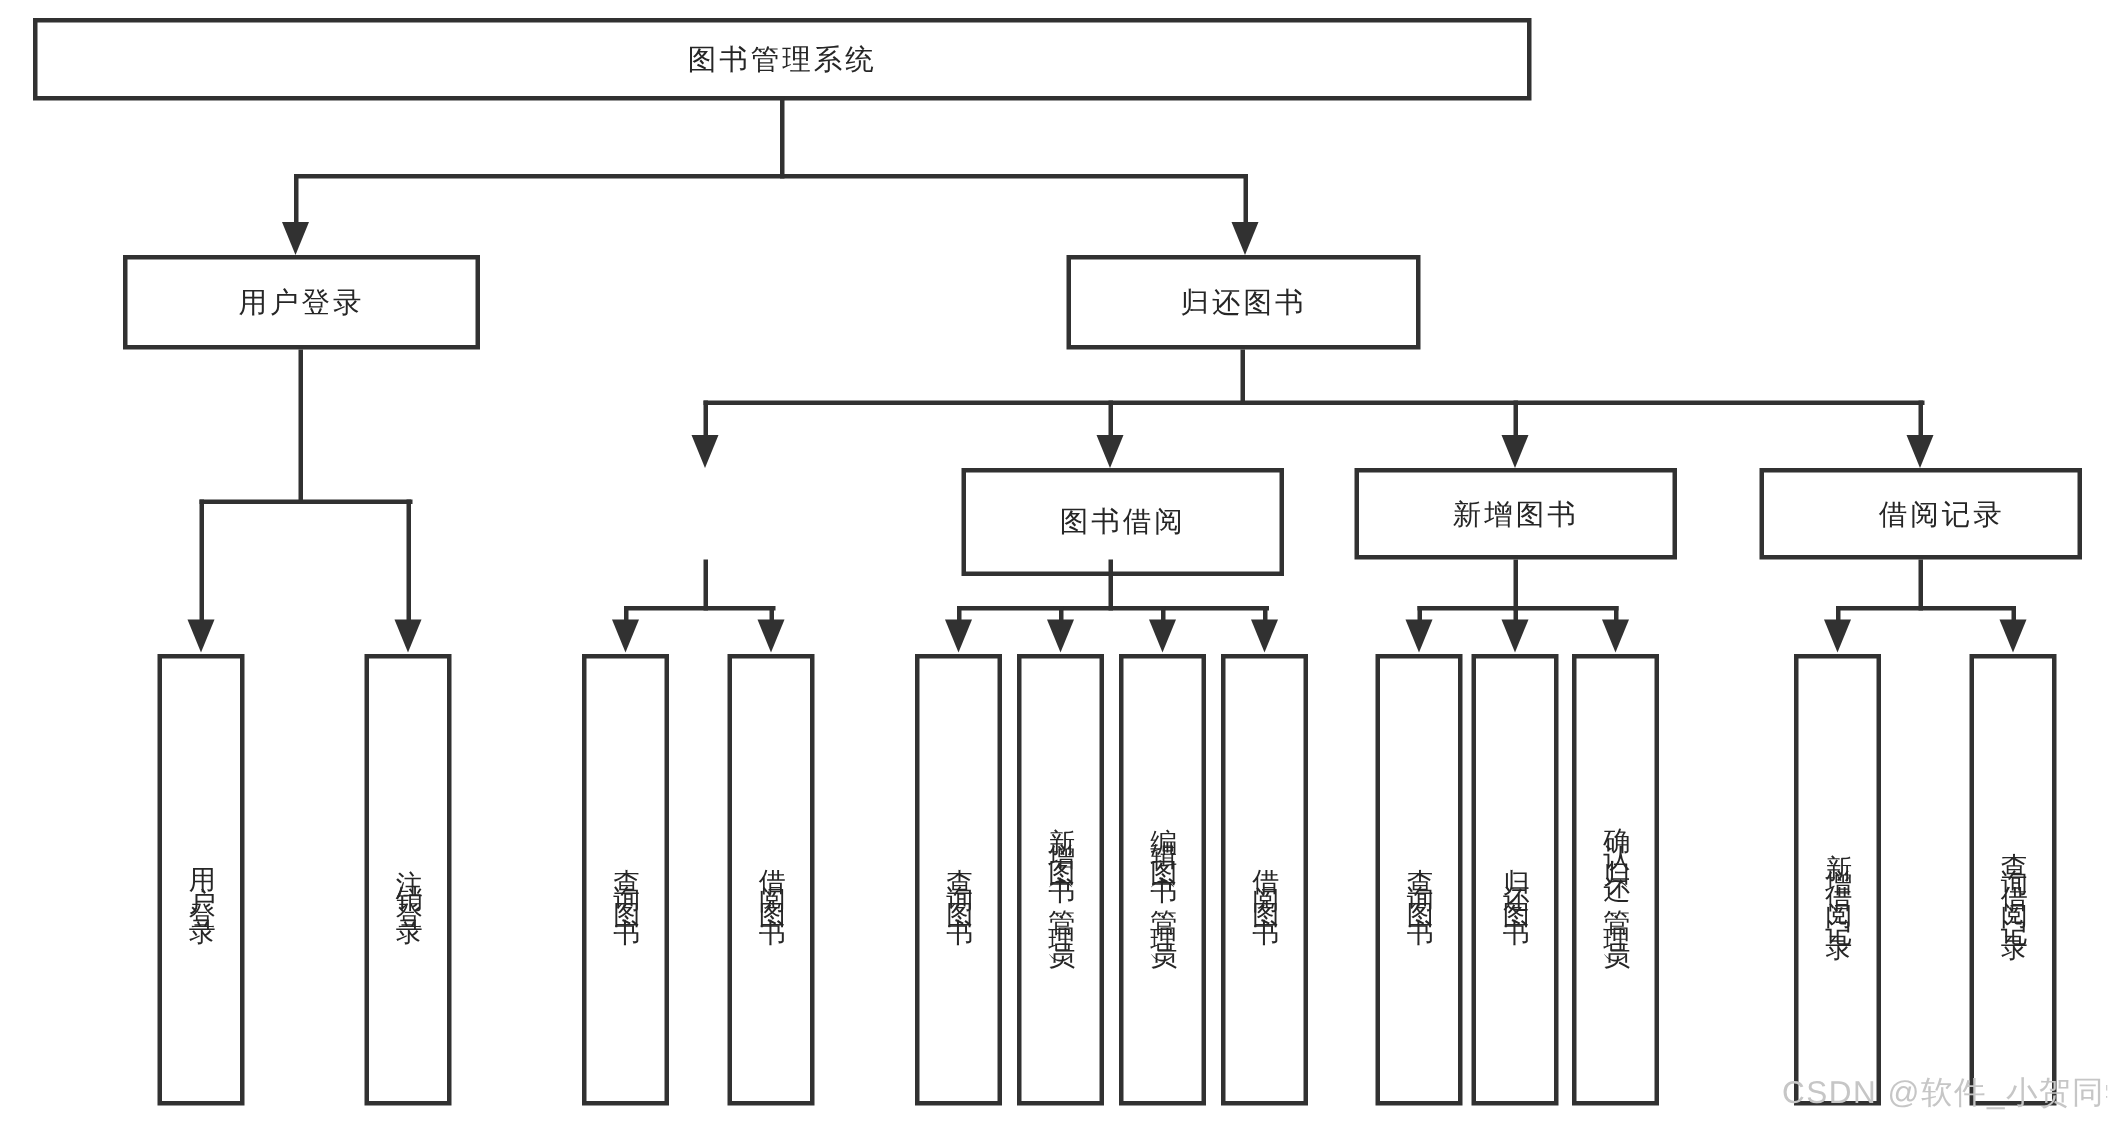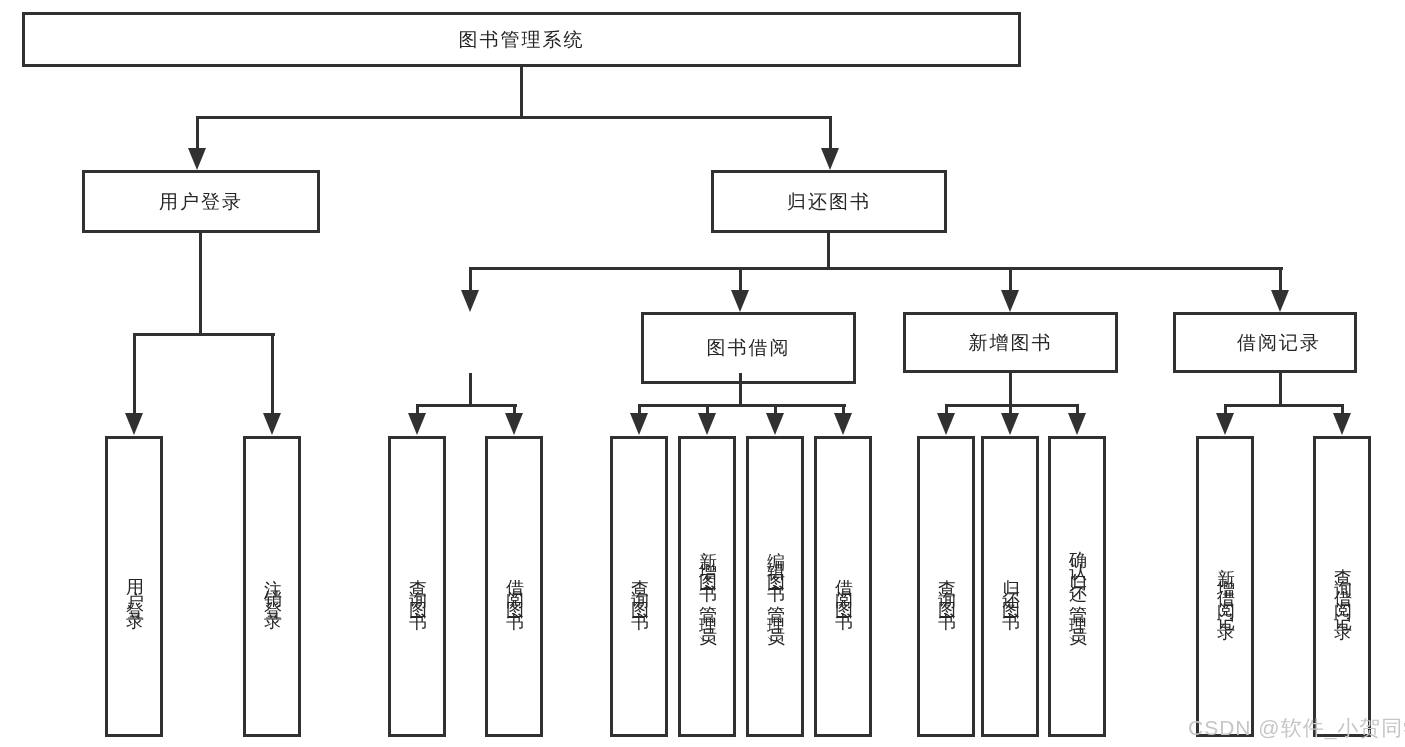--- a/index.html
+++ b/index.html
@@ -83,21 +83,21 @@
     <div class="arrow" style="left:1271px; top:290px;"></div>
   </div>
 
   
   <div class="node" style="left:641px; top:312px; width:215px; height:72px;">
     <span class="h-label">图书借阅</span>
   </div>
   <div class="node" style="left:903px; top:312px; width:215px; height:61px;">
     <span class="h-label">新增图书</span>
   </div>
-  <div class="node" style="left:1173px; top:312px; width:184px; height:61px;padding-left:28px;">
+  <div class="node" style="left:1173px; top:312px; width:215px; height:61px;padding-left:28px;">
     <span class="h-label">借阅记录</span>
   </div>
 
   
   <div class="grp">
     <div class="vl" style="left:469px; top:373px; height:34px;"></div>
     <div class="hl" style="left:416px; top:404px; width:101px;"></div>
     <div class="vl" style="left:416px; top:404px; height:11px;"></div>
     <div class="arrow" style="left:408px; top:413px;"></div>
     <div class="vl" style="left:513px; top:404px; height:11px;"></div>

